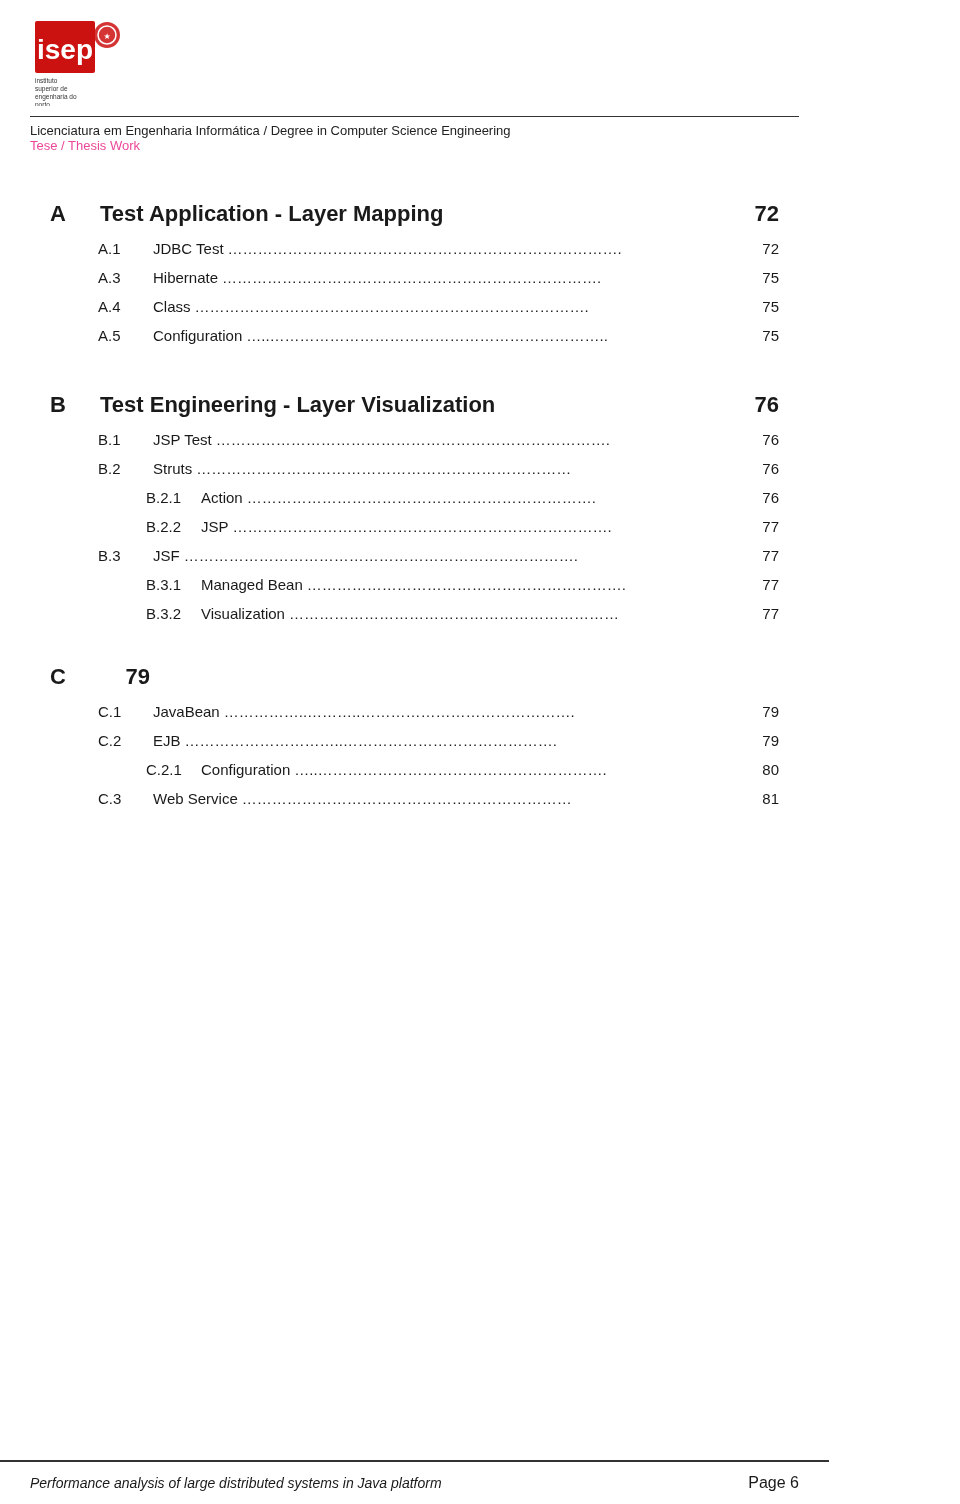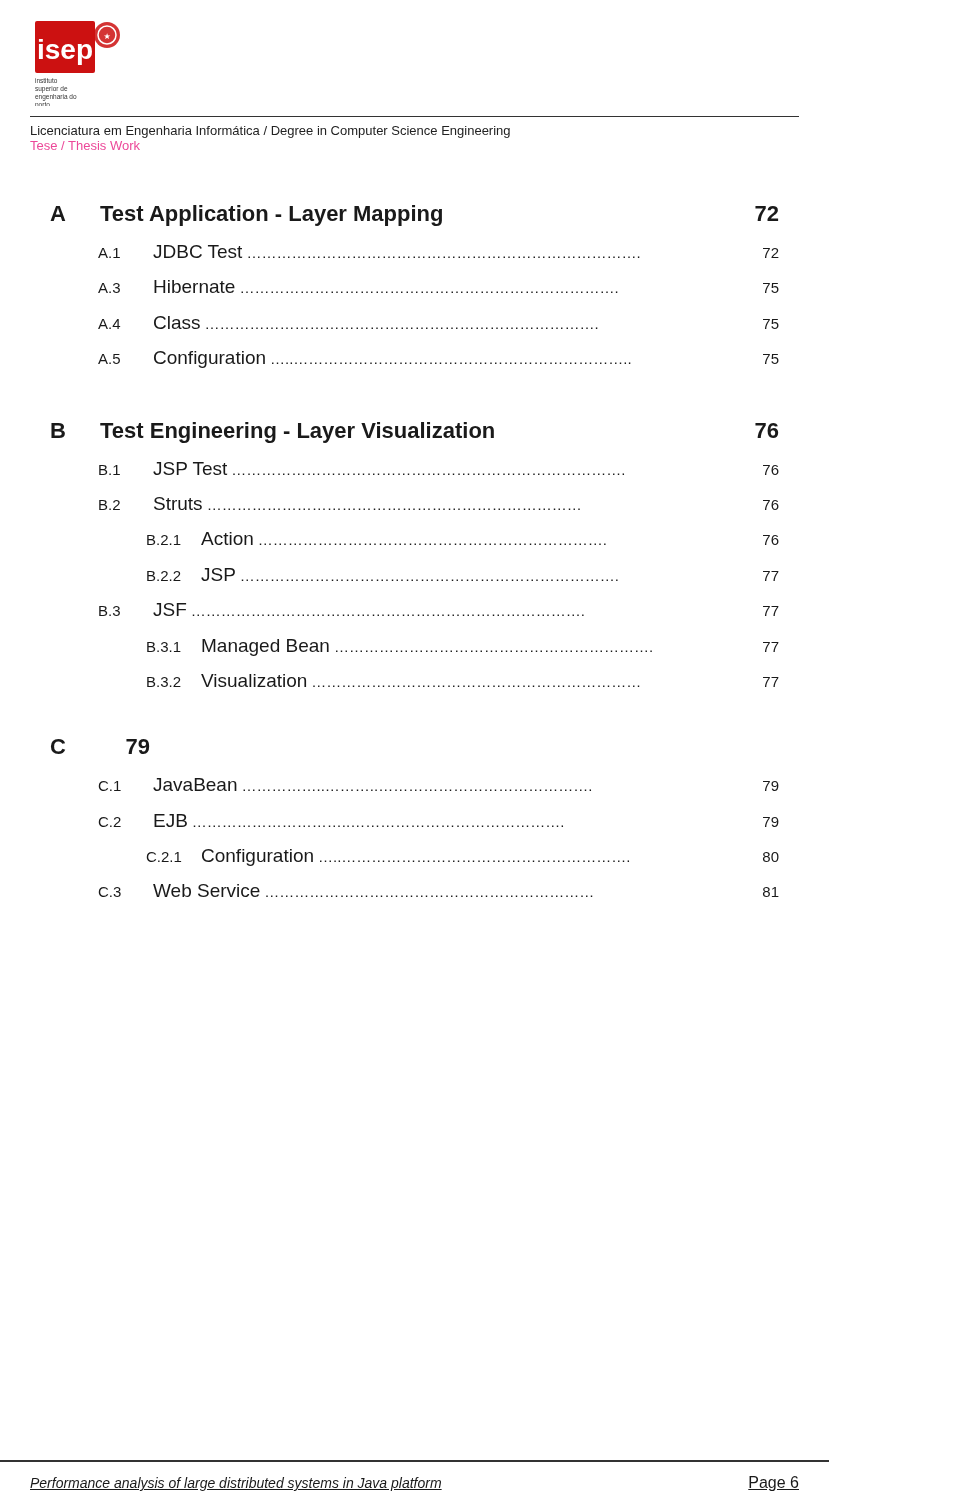--- a/index.html
+++ b/index.html
@@ -115,21 +115,20 @@
     .footer {
       border-top: 2px solid #333;
       padding: 12px 30px;
       display: flex;
       align-items: center;
       justify-content: space-between;
       position: absolute;
       bottom: 0;
       left: 0;
       right: 0;
-      text-decoration: underline;
     }
 
     .footer-text {
       font-size: 14px;
       font-style: italic;
       color: #1a1a1a;
     }
 
     .footer-page {
       font-size: 16px;
@@ -153,21 +152,21 @@
     }
 
     .entry-num {
       min-width: 55px;
       font-size: 15px;
       color: #1a1a1a;
       flex-shrink: 0;
     }
 
     .entry-title {
-      font-size: 19px;
+      font-size: 15px;
       color: #1a1a1a;
       flex-shrink: 0;
     }
 
     .entry-filler {
       flex: 1;
       font-size: 15px;
       color: #1a1a1a;
       overflow: hidden;
       white-space: nowrap;

